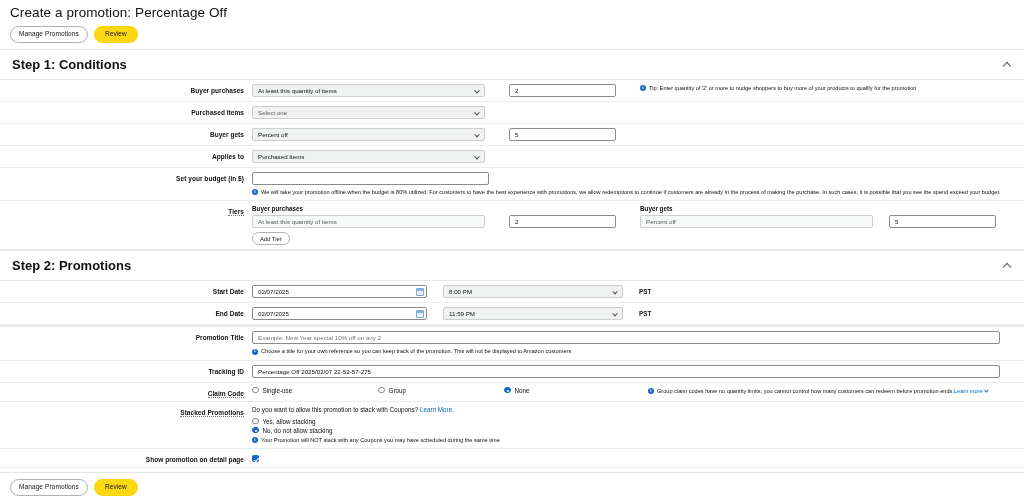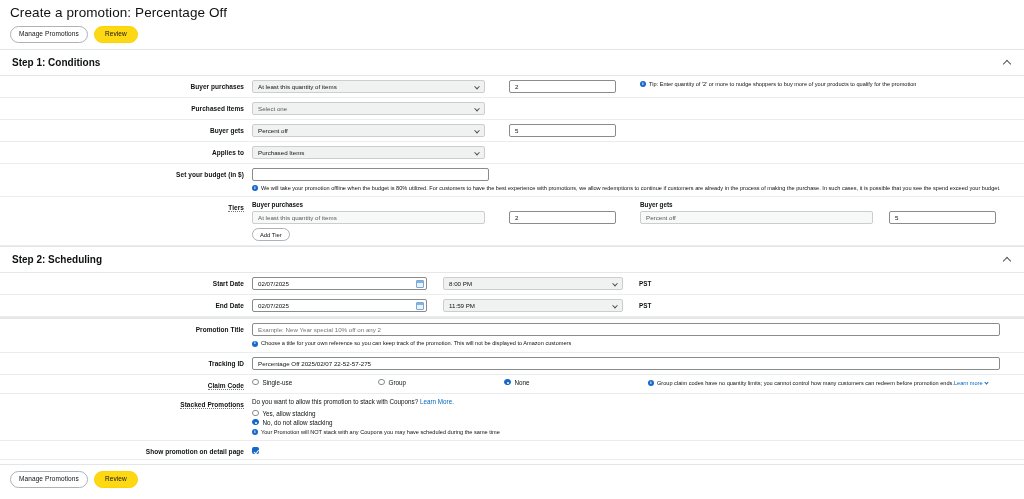--- a/index.html
+++ b/index.html
@@ -43,21 +43,21 @@
     padding: 4px 10px;
   }
 
   
   .section { border-top: 1px solid #e3e6e6; }
   .section-head {
     display: flex; align-items: center; justify-content: space-between;
     padding: 7px 12px 7px 12px;
     background: #fff;
   }
-  .section-title { font-size: 10px; font-weight: bold; color: #0f1111; }
+  .section-title { font-size: 13px; font-weight: bold; color: #0f1111; }
   .chevron {
     width: 9px; height: 9px; position: relative;
   }
   .chevron::before {
     content: ""; position: absolute; left: 1px; top: 3px;
     width: 5px; height: 5px;
     border-left: 1.2px solid #555; border-top: 1.2px solid #555;
     transform: rotate(45deg);
   }
 
@@ -312,21 +312,21 @@
             </div>
           </div>
         </div>
       </div>
 
     </div>
   </div>
 
   <div class="section">
     <div class="section-head">
-      <div class="section-title">Step 2: Scheduling</div>
+      <div class="section-title">Step 2: Promotions</div>
       <div class="chevron"></div>
     </div>
     <div class="rows">
 
       <div class="frow">
         <div class="flabel">Start Date</div>
         <div class="fbody">
           <div class="datewrap">
             <div class="inp">02/07/2025</div>
             <div class="cal-icon"></div>

